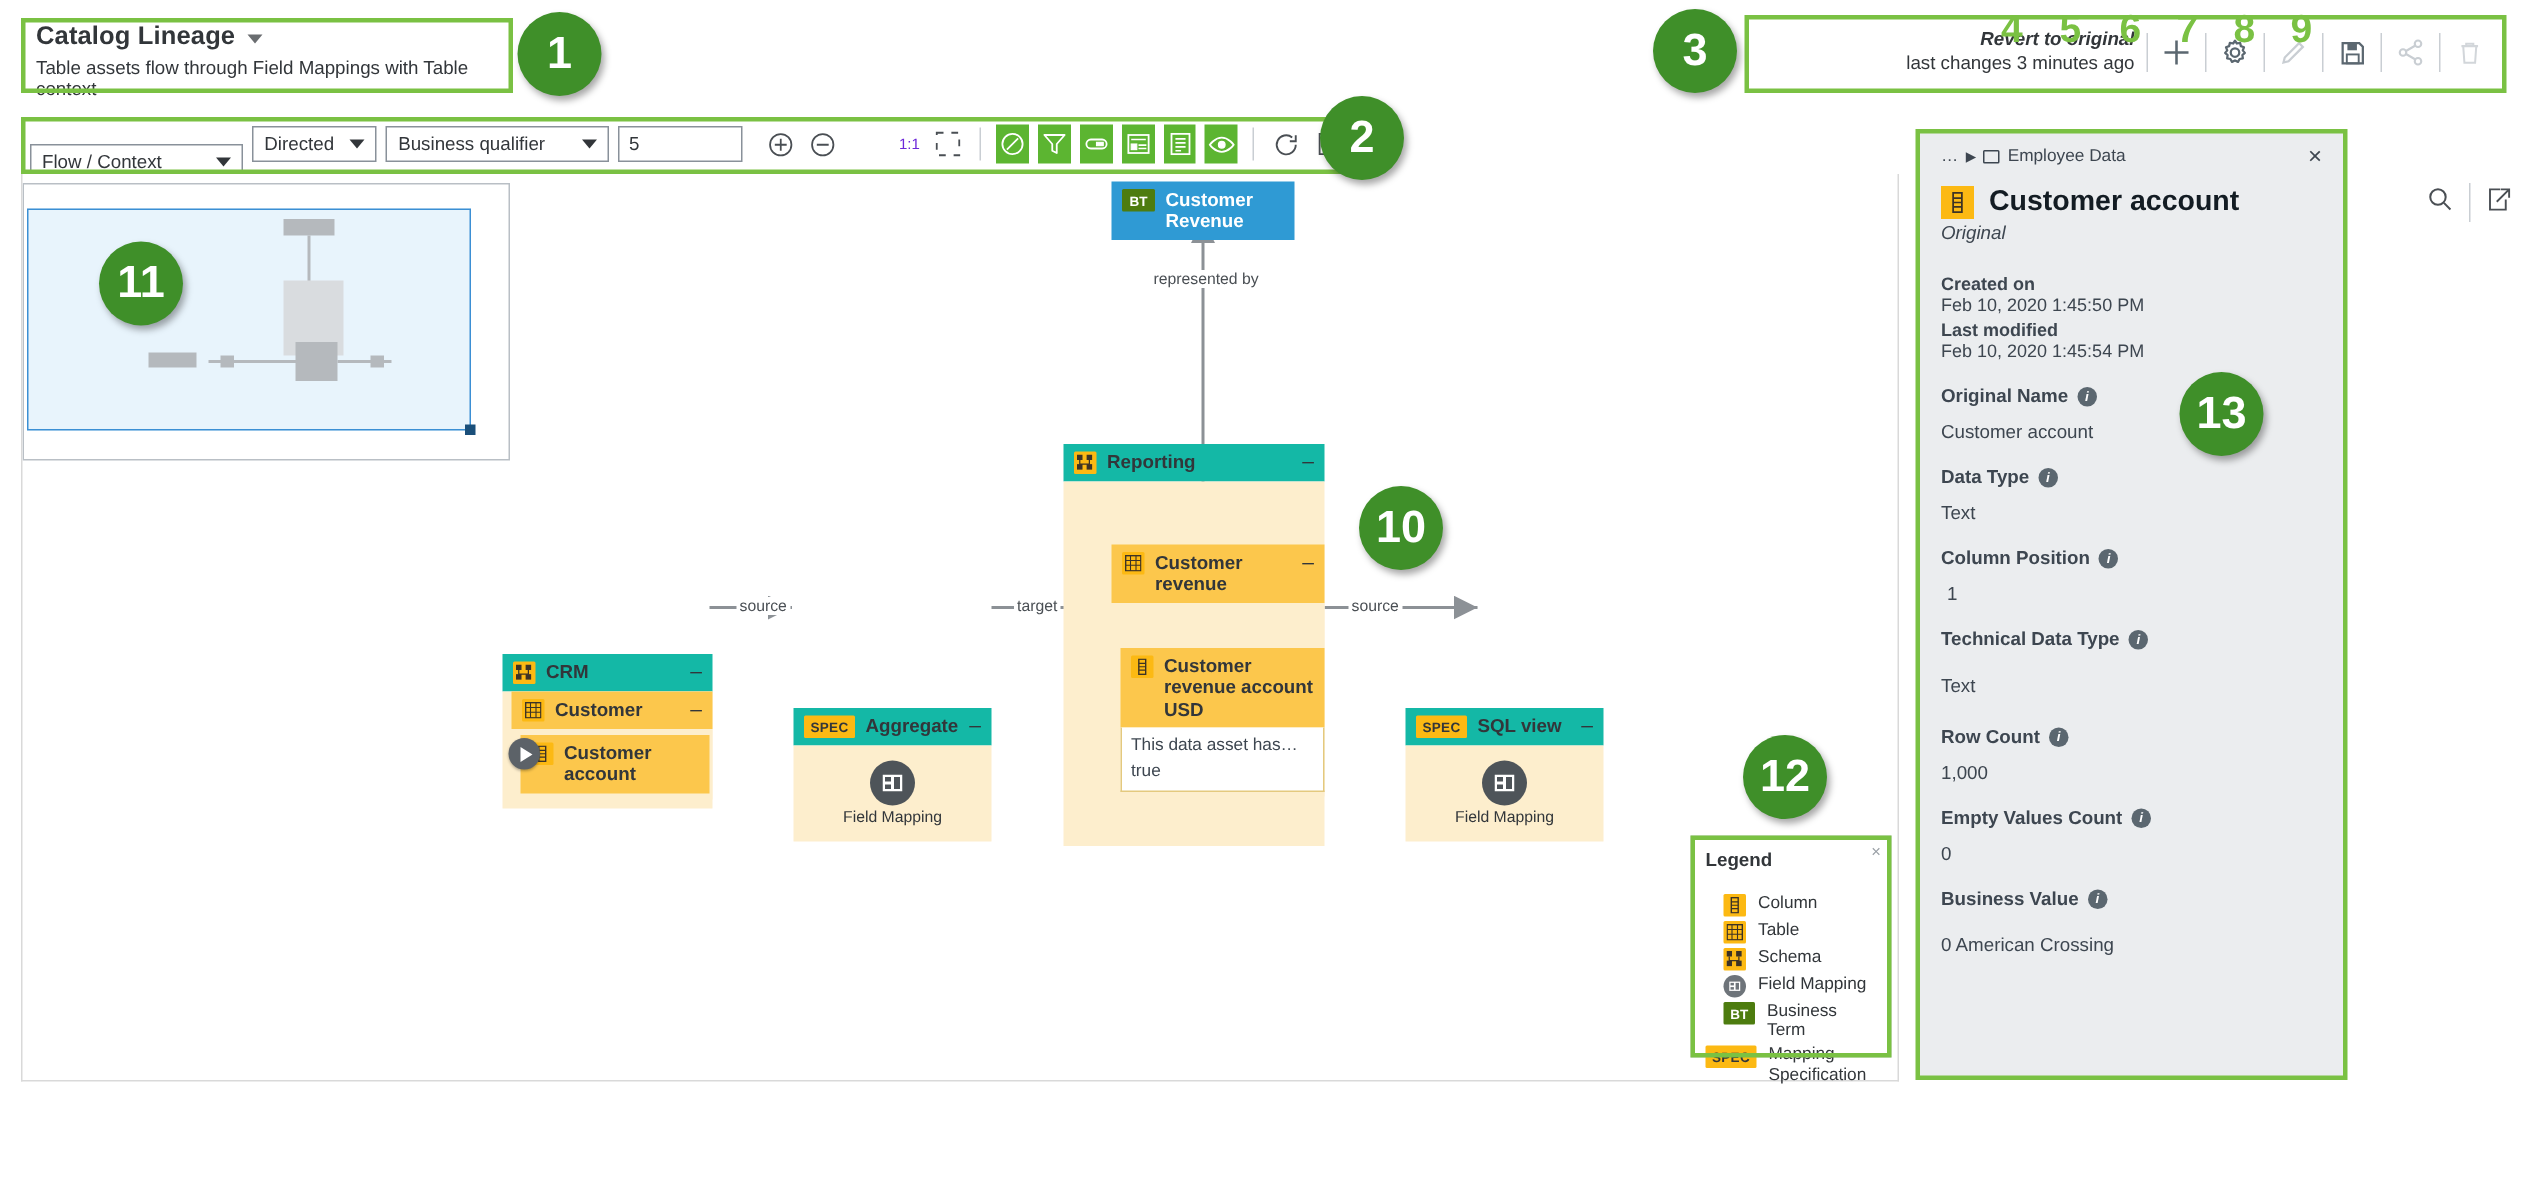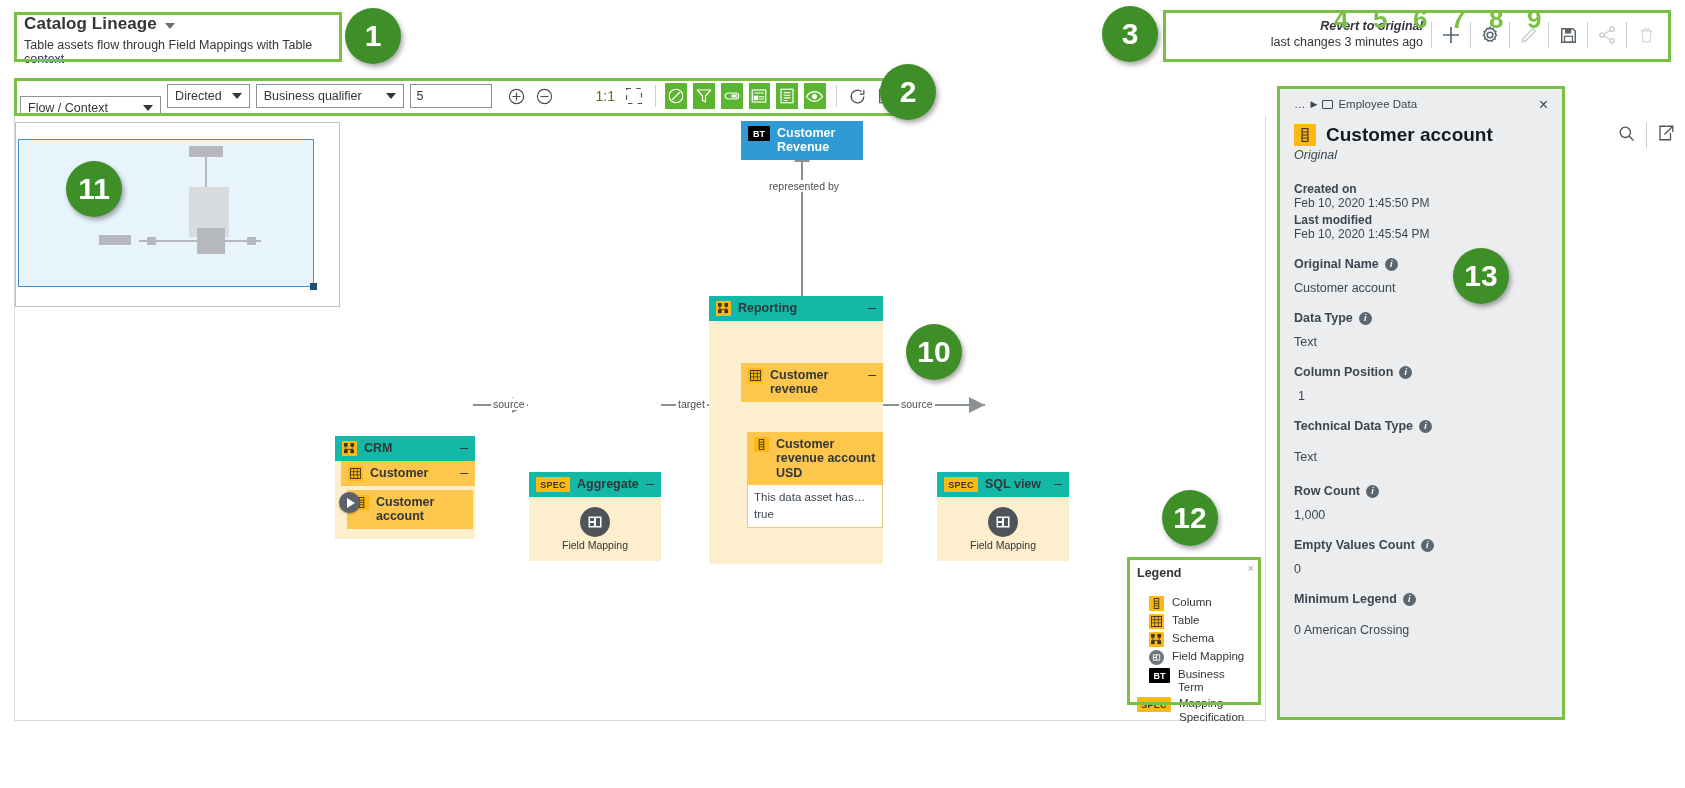--- a/index.html
+++ b/index.html
@@ -83,21 +83,21 @@
   .sel-w1 { width: 166px; margin-top: 24px; }
   .sel-w2 { width: 96px; }
   .sel-w3 { width: 174px; }
   .numfield {
     width: 96px; height: 24px; border: 1px solid #89919a; background: #fff;
     font-size: 12.5px; padding: 0 6px; display: flex; align-items: center; color:#32363a;
   }
   .tbtn { width: 26px; height: 26px; display: flex; align-items: center; justify-content: center; }
   .tbtn.green { background: #5cb531; }
   .tbtn.green svg { stroke: #fff; fill: none; }
-  .ratio { font-size: 14px; color: #4d7c0f; padding: 0 2px; font-weight: 500; margin-left: 32px;}
+  .ratio { font-size: 10px; color: #6d28d9; padding: 0 2px; font-weight: 500; margin-left: 32px;}
   .tsep { width: 1px; height: 22px; background: #c9ced3; margin: 0 4px; }
 
   
   .canvas {
     position: absolute; left: 14px; top: 116px; width: 1252px; height: 605px;
     background: #fff; border: 1px solid #d9d9d9; border-top: none; overflow: hidden;
   }
   .canvas-tools {
     position: absolute; right: 10px; top: 122px; display: flex; align-items: center; gap: 10px; z-index: 20;
   }
@@ -128,21 +128,21 @@
     display: flex; align-items: center; justify-content: center;
     font-size: 8px; font-weight: bold;
   }
   .ico.col { background: #fcb913; }
   .ico.tbl { background: #fcb913; }
   .ico.sch { background: #fcb913; }
   .ico.spec {
     background: #fcb913; color: #32363a; width: 34px; height: 15px;
     font-size: 9px; letter-spacing: .2px;
   }
-  .ico.bt { background: #000000; color: #fff; width: 22px; height: 15px; font-size: 9px; }
+  .ico.bt { background: #4d7c0f; color: #fff; width: 22px; height: 15px; font-size: 9px; }
   .grp-body { background: #fdeecd; }
   .node-title-2 { line-height: 1.15; }
 
   .edge-lbl {
     position: absolute; font-size: 10.5px; color: #4a4f54; background: #fff; padding: 0 2px;
   }
   .fm-circle {
     width: 30px; height: 30px; border-radius: 50%; background: #4e5459;
     display: flex; align-items: center; justify-content: center;
   }
@@ -672,21 +672,21 @@
     </div>
     <div class="fld">
       <div class="fld-k">
         <span>Empty Values Count</span>
         <span class="info-i">i</span>
       </div>
       <div class="fld-v">0</div>
     </div>
     <div class="fld">
       <div class="fld-k">
-        <span>Minimum Legend</span>
+        <span>Business Value</span>
         <span class="info-i">i</span>
       </div>
       <div class="fld-v" style="margin-top:17px;">0 American Crossing</div>
     </div>
   </div>
   <div class="hl" style="left:1277px; top:86px; width:288px; height:634px;"></div>
   <div class="callout" style="left:1453px; top:248px;">13</div>
 
 </div>
 

